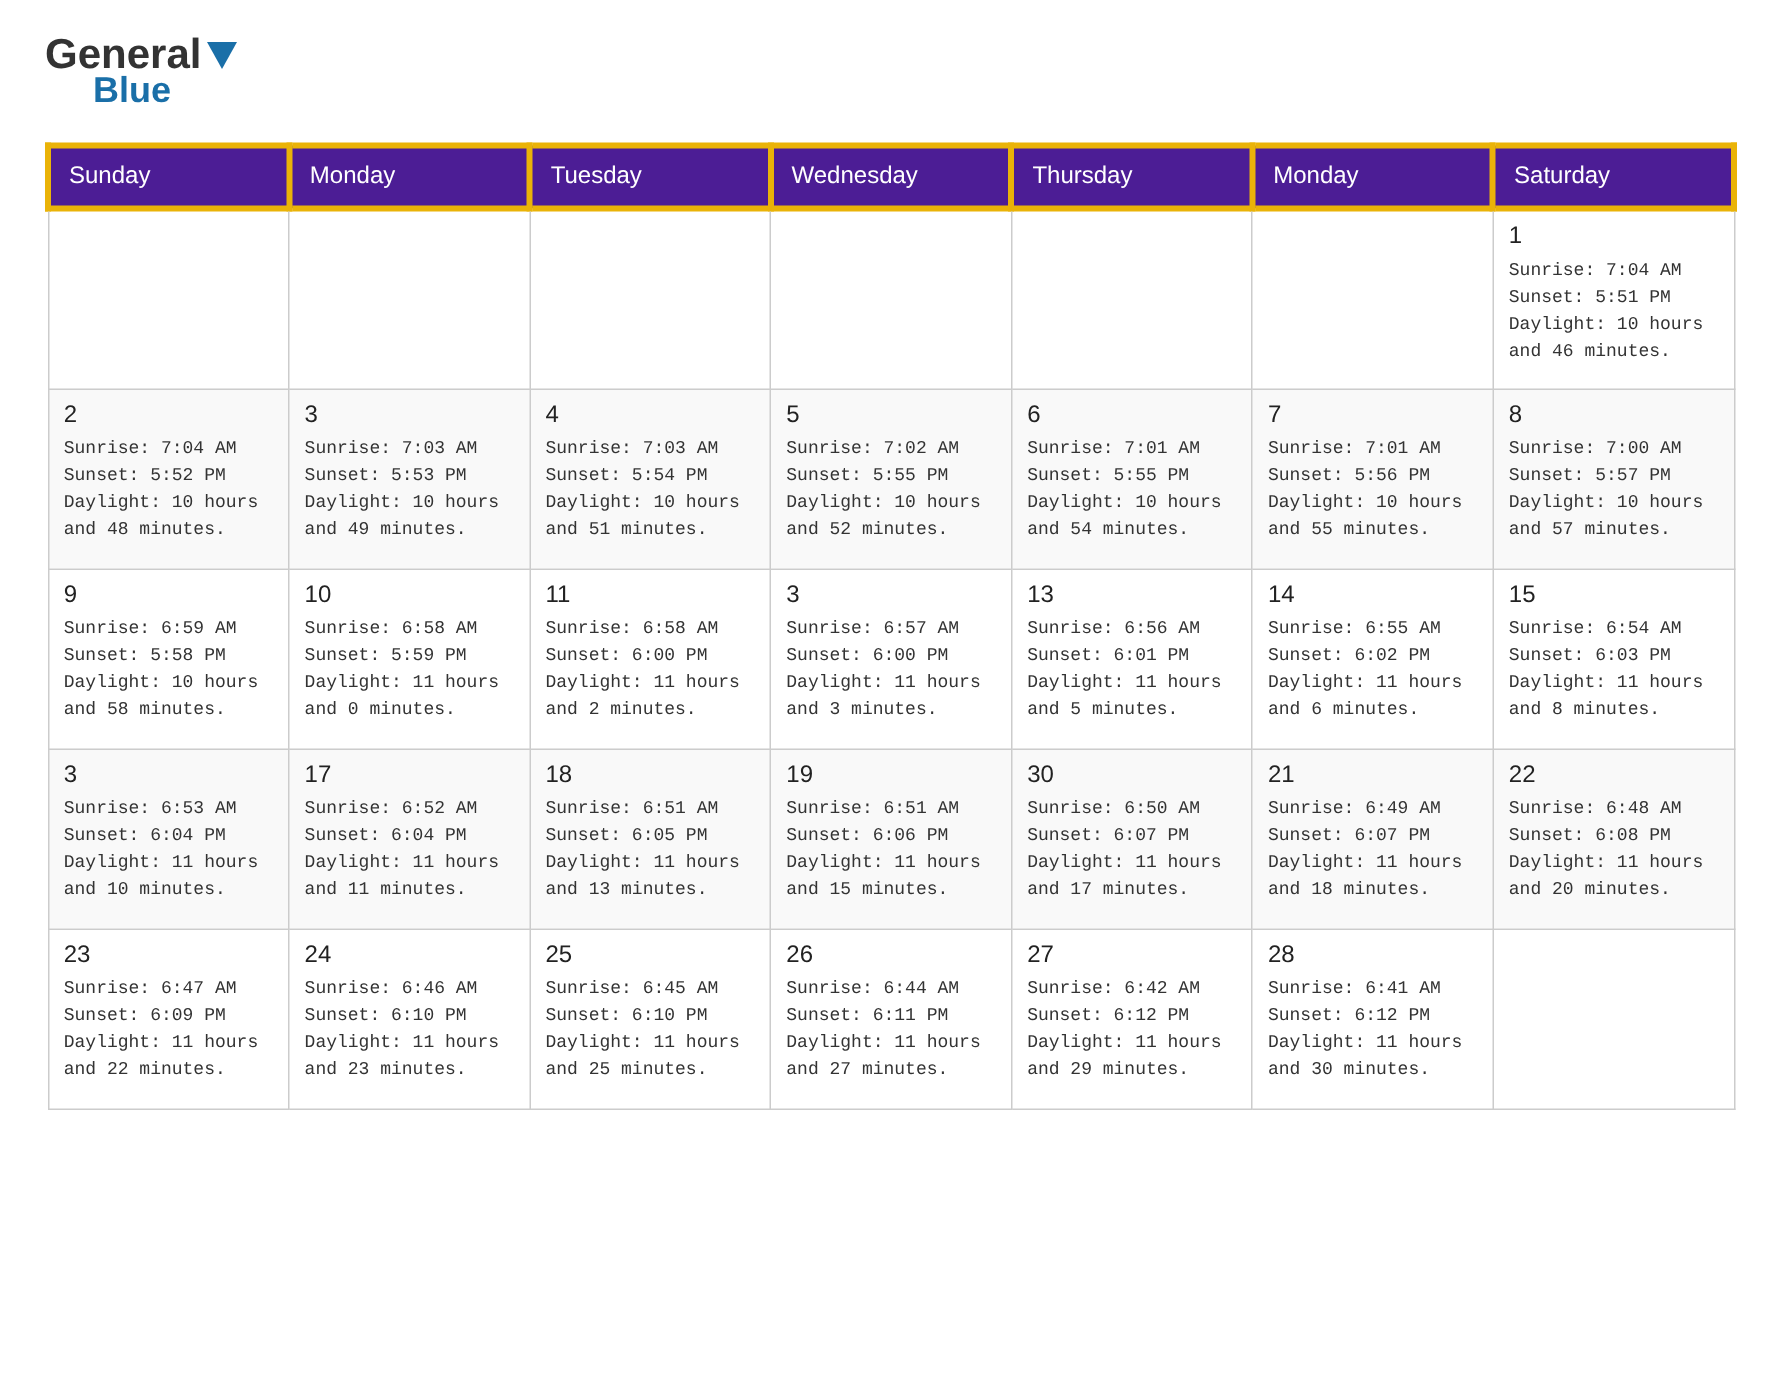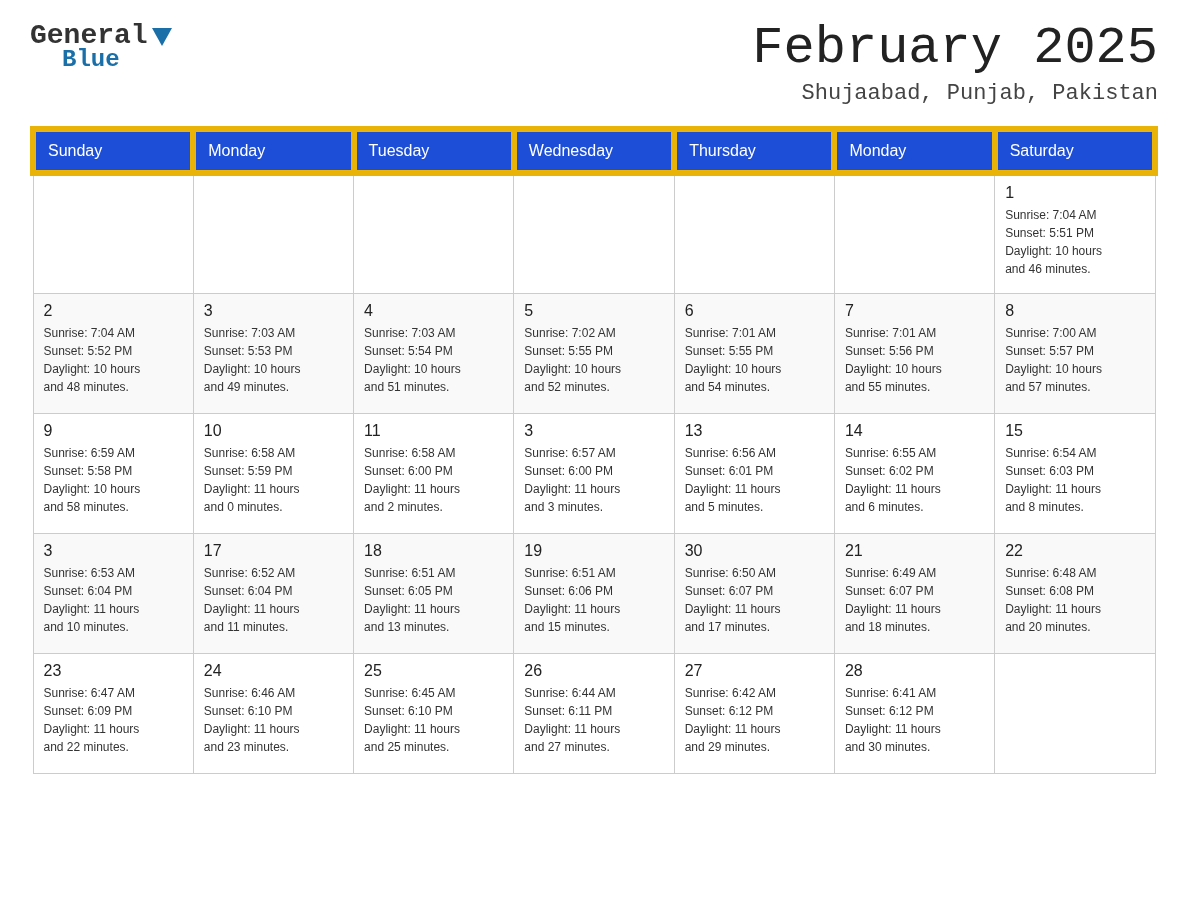--- a/index.html
+++ b/index.html
@@ -8,21 +8,20 @@
       background: #fff;
       padding: 20px 30px;
       width: 1188px;
       min-height: 918px;
     }
     .header {
       display: flex;
       justify-content: space-between;
       align-items: flex-start;
       margin-bottom: 20px;
-      font-family: Liberation Mono, monospace;
     }
     .logo {
       display: flex;
       flex-direction: column;
       align-items: flex-start;
     }
     .logo-general {
       font-size: 28px;
       font-weight: bold;
       color: #333;
@@ -59,27 +58,27 @@
       font-size: 22px;
       font-weight: normal;
       color: #444;
       margin-top: 4px;
     }
     .calendar {
       width: 100%;
       border-collapse: collapse;
     }
     .calendar th {
-      background-color: #1d4ed8;
+      background-color: #4c1d95;
       color: #fff;
       font-size: 16px;
       font-weight: normal;
       padding: 10px 12px;
       text-align: left;
-      border: 6px solid #eab308;
+      border: 4px solid #eab308;
     }
     .calendar td {
       border: 1px solid #ccc;
       vertical-align: top;
       padding: 8px 10px;
       width: 14.28%;
       min-height: 110px;
       background: #fff;
     }
     .calendar tr:nth-child(even) td {
@@ -88,20 +87,21 @@
     .day-number {
       font-size: 16px;
       font-weight: normal;
       color: #222;
       margin-bottom: 4px;
     }
     .day-info {
       font-size: 12px;
       color: #333;
       line-height: 1.5;
+      font-family: Liberation Mono, monospace;
     }
     .empty-cell {
       background: #f5f5f5;
     }
     .calendar tbody tr td {
       height: 120px;
     }
     .row-even td {
       background-color: #f0f4f8;
     }
@@ -109,24 +109,20 @@
 </head>
 <body>
 
 <div class="header">
   <div class="logo">
     <div class="logo-general">
       <span>General</span>
       <span class="arrow"></span>
     </div>
     <div class="logo-blue">Blue</div>
-  </div>
-  <div class="title-section">
-    <h1>February 2025</h1>
-    <h2>Shujaabad, Punjab, Pakistan</h2>
   </div>
 </div>
 
 <table class="calendar">
   <thead>
     <tr>
     <th>Sunday</th>
         <th>Monday</th>
         <th>Tuesday</th>
         <th>Wednesday</th>

